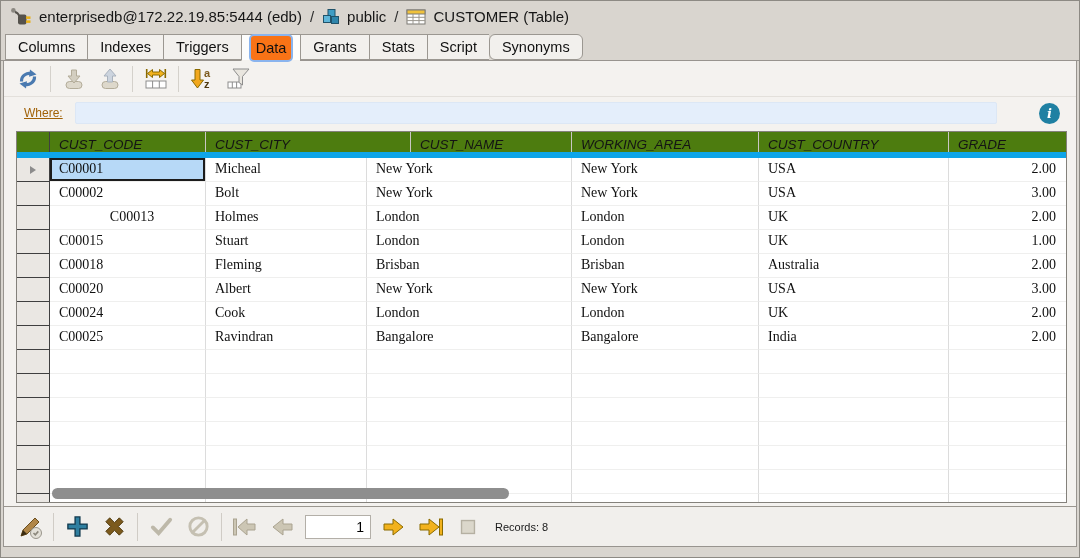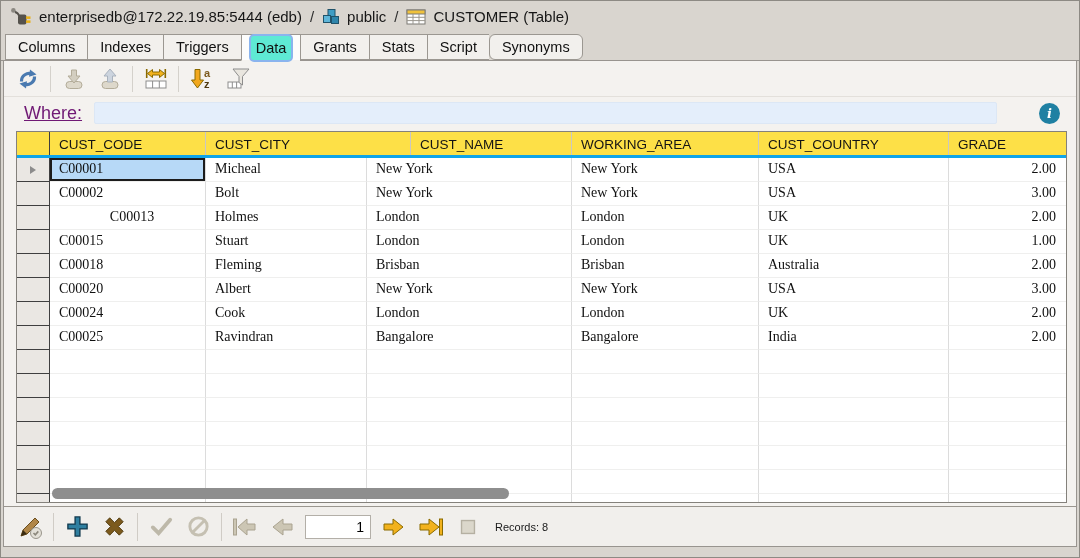--- a/index.html
+++ b/index.html
@@ -15,43 +15,43 @@
   .titlebar { height:31px; display:flex; align-items:center; padding-left:9px; gap:7px; font-size:15px; color:#161616; }
   .crumb-sep { color:#2e2e2e; padding:0 1px; }
   .titlebar svg { flex:none; }
 
   
   .tabbar { height:29px; display:flex; align-items:flex-end; padding-left:4px; border-bottom:1px solid #98948f; }
   .tab { height:26px; padding:0 12px; display:flex; align-items:center; background:#f2f0ed;
          border:1px solid #9b9791; border-right:none; font-size:14.5px; color:#111; cursor:default; }
   .tab:last-of-type { border-right:1px solid #9b9791;border-radius:6px; }
   .tab.active { background:#fdfdfc; margin-bottom:-1px; height:27px; border-bottom:1px solid #f4f2ef; padding:0 7px; z-index:2; }
-  .tab.active .ring { border:2px solid #8ab4ee; border-radius:5px; padding:4px 5px; background:#5eead4; }
+  .tab.active .ring { border:2px solid #8ab4ee; border-radius:5px; padding:4px 5px; background:#f97316; }
 
   
   .panel { position:relative; margin:0 2px; height:486px; background:#f4f2ef;
            border:1px solid #98948f; border-top:none; }
 
   
   .toolbar { height:36px; display:flex; align-items:center; gap:9px; padding-left:10px; border-bottom:1px solid #e3e0db; }
   .tsep { width:1px; height:26px; background:#d4d1cb; }
   .tbtn { width:27px; height:27px; display:flex; align-items:center; justify-content:center; }
 
   
   .whererow { height:32px; display:flex; align-items:center; padding:0 10px 0 20px; gap:12px; }
-  .wlabel { font-size:18px; color:#701a75;text-decoration:underline; }
+  .wlabel { font-size:12px; color:#a16207;text-decoration:underline; }
   .winput { flex:1; height:22px; background:#e4eefb; border:1px solid #dce7f5; border-radius:2px; margin-right:30px; outline:none; font:inherit; padding:0 6px; }
   .infoicon { width:21px; height:21px; flex:none; margin-right:6px; border-radius:50%; background:#1f80a2; color:#fff;
               font-weight:bold; font-size:13px; font-style:italic; font-family:"DejaVu Serif", serif;
               display:flex; align-items:center; justify-content:center; }
 
   
   .gridwrap { padding:2px 0 0 12px; }
   .grid { width:1051px; height:372px; background:#fff; border:1px solid #84817b; position:relative; overflow:hidden; }
-  .ghead { display:flex; height:26px; background:#fde047; border-bottom:3px solid #0ea5e9; }
+  .ghead { display:flex; height:26px; background:#4d7c0f; border-bottom:6px solid #0ea5e9;font-style:italic; }
   .handle-h { width:33px; flex:none; border-right:1px solid #3f3f3f; }
   .hcell { padding:5px 0 0 9px; font-size:13.5px; color:#141414; border-right:1px solid #c9c7c3; flex:none; white-space:nowrap; overflow:hidden; }
   .row { display:flex; height:24px;font-family:Liberation Serif, serif; }
   .handle { width:33px; flex:none; background:#eae7e3; border-right:1px solid #3f3f3f; border-bottom:1px solid #3f3f3f;
             display:flex; align-items:center; justify-content:center; }
   .tri { width:0; height:0; border-left:6px solid #8c8c8c; border-top:4.5px solid transparent; border-bottom:4.5px solid transparent; }
   .cell { padding:3px 0 0 9px; font-size:14px; color:#101010; border-right:1px solid #dcdcdc; border-bottom:1px solid #efefee;
           white-space:nowrap; overflow:hidden; flex:none; }
   .cell.num { text-align:right; padding-right:10px; padding-left:0; }
   .cell.sel { background:#b7d9f7; box-shadow:inset 0 0 0 2px #1c1c1c; }

